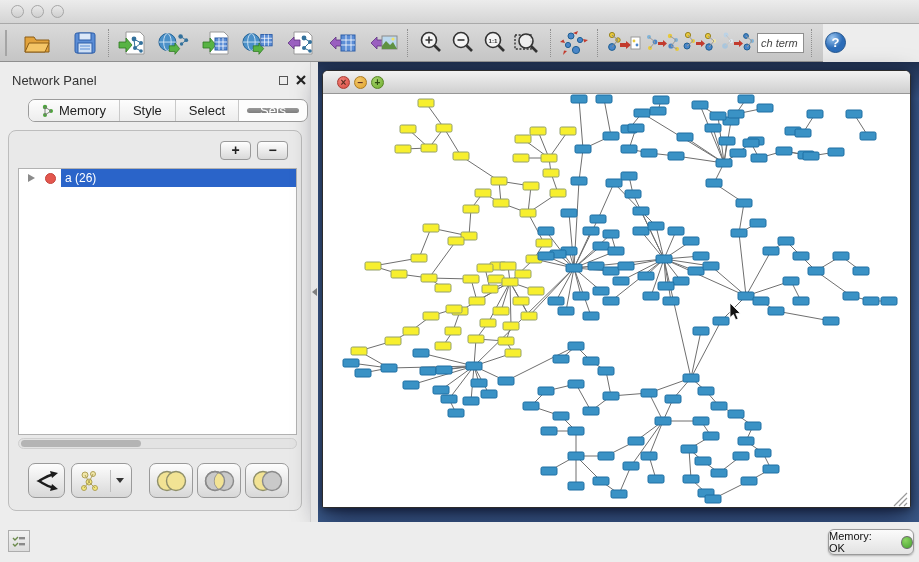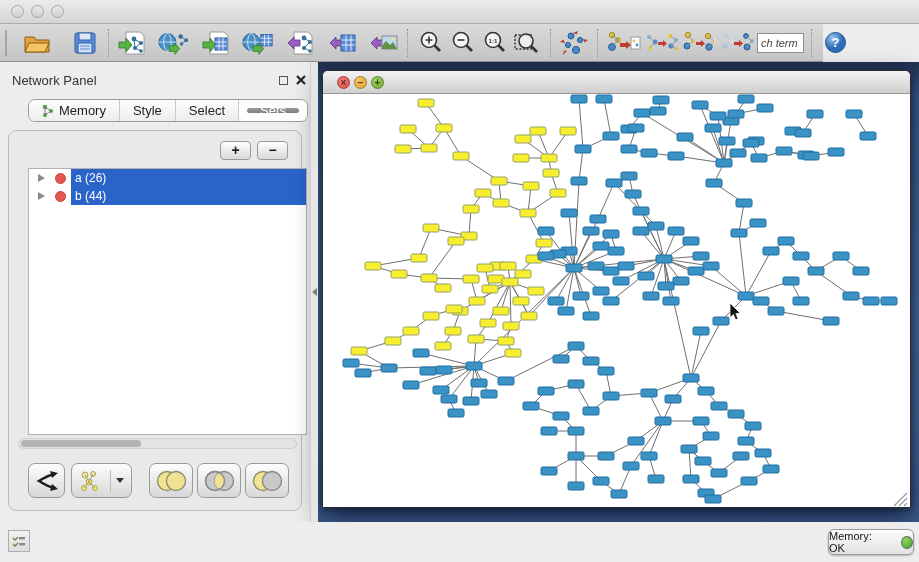--- a/index.html
+++ b/index.html
@@ -37,21 +37,21 @@
   .tab:last-child{border-right:none}
   .tab.active{background:linear-gradient(#9a9a9a,#7e7e7e);color:#fff;border-radius:6px;margin:8px;border-right:none}
 
   .sets-box{position:absolute;left:8px;top:130px;width:294px;height:381px;
     border:1px solid #bdbdbd;border-radius:8px;background:#e9e9e9}
   .mini-btn{position:absolute;top:10px;width:31px;height:19px;border:1px solid #9a9a9a;border-radius:4px;
     background:linear-gradient(#fefefe,#d9d9d9);font-size:14px;font-weight:bold;color:#222;
     text-align:center;line-height:17px}
   .mini-btn.plus{left:211px}.mini-btn.minus{left:248px}
 
-  .setlist{position:absolute;left:19px;top:37px;width:279px;height:267px;background:#fff;border:1px solid #b2b2b2;overflow:hidden}
+  .setlist{position:absolute;left:9px;top:37px;width:279px;height:267px;background:#fff;border:1px solid #b2b2b2;overflow:hidden}
   .setrow{height:18px;display:flex;align-items:center}
   .caret{width:0;height:0;border-left:7px solid #8b8b8b;border-top:4.5px solid transparent;border-bottom:4.5px solid transparent;margin-left:9px;flex:none}
   .reddot{width:11px;height:11px;border-radius:50%;background:#e4574e;border:1px solid #c4443c;margin-left:10px;flex:none}
   .selbar{flex:1;height:18px;background:#2a64c9;color:#fff;font-size:12px;line-height:18px;padding-left:4px;margin-left:5px}
 
   .hscroll{position:absolute;left:9px;top:307px;width:279px;height:11px;background:#e3e3e3;border:1px solid #cfcfcf;border-radius:6px}
   .hthumb{position:absolute;left:2px;top:1px;width:120px;height:7px;background:#b4b4b4;border-radius:4px}
 
   .panel-btn{position:absolute;top:332px;height:35px;border:1px solid #9a9a9a;border-radius:7px;
     background:linear-gradient(#fdfdfd,#d8d8d8);display:flex;align-items:center;justify-content:center}
@@ -339,25 +339,20 @@
 
 <div class="sets-box">
   <div class="mini-btn plus">+</div>
   <div class="mini-btn minus">−</div>
 
   <div class="setlist">
     <div class="setrow">
       <div class="caret"></div>
       <div class="reddot"></div>
       <div class="selbar">a (26)</div>
-    </div>
-    <div class="setrow">
-      <div class="caret"></div>
-      <div class="reddot"></div>
-      <div class="selbar">b (44)</div>
     </div>
   </div>
 
   <div class="hscroll">
     <div class="hthumb"></div>
   </div>
 
   <div class="panel-btn pb1">
     <svg width="26" height="24" viewBox="0 0 26 24">
       <path d="M20,5 C12,7 9,10 5,12 C9,14 12,17 20,19" fill="none" stroke="#1c1c1c" stroke-width="2.4"></path>

